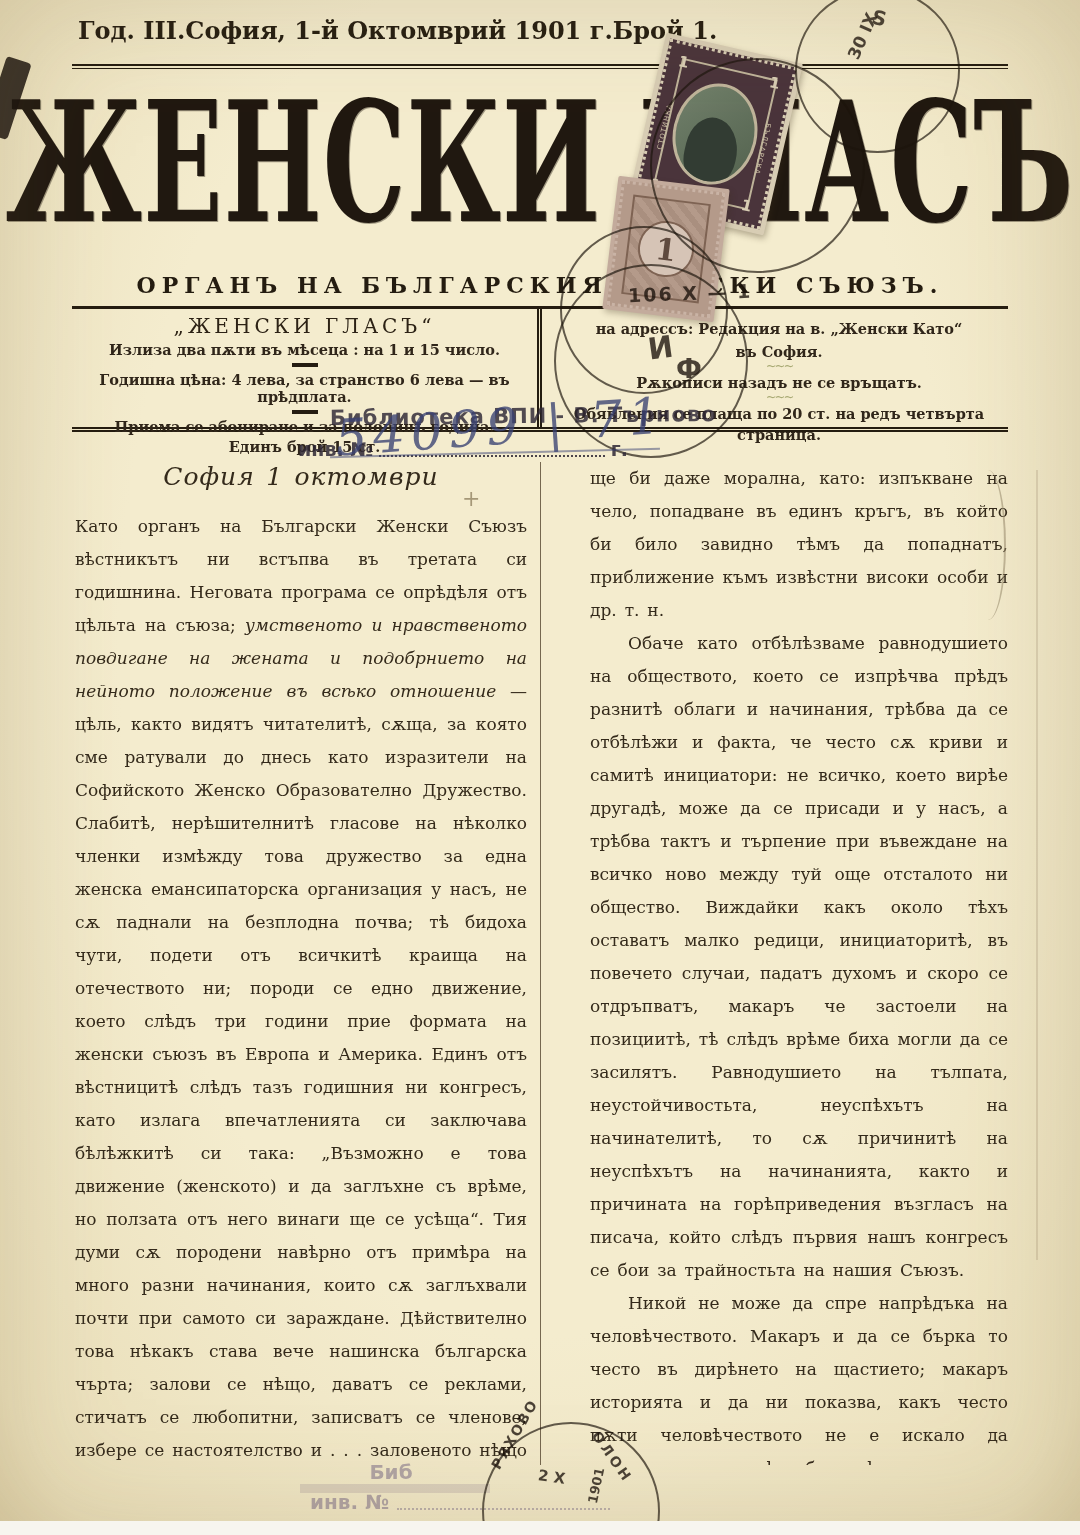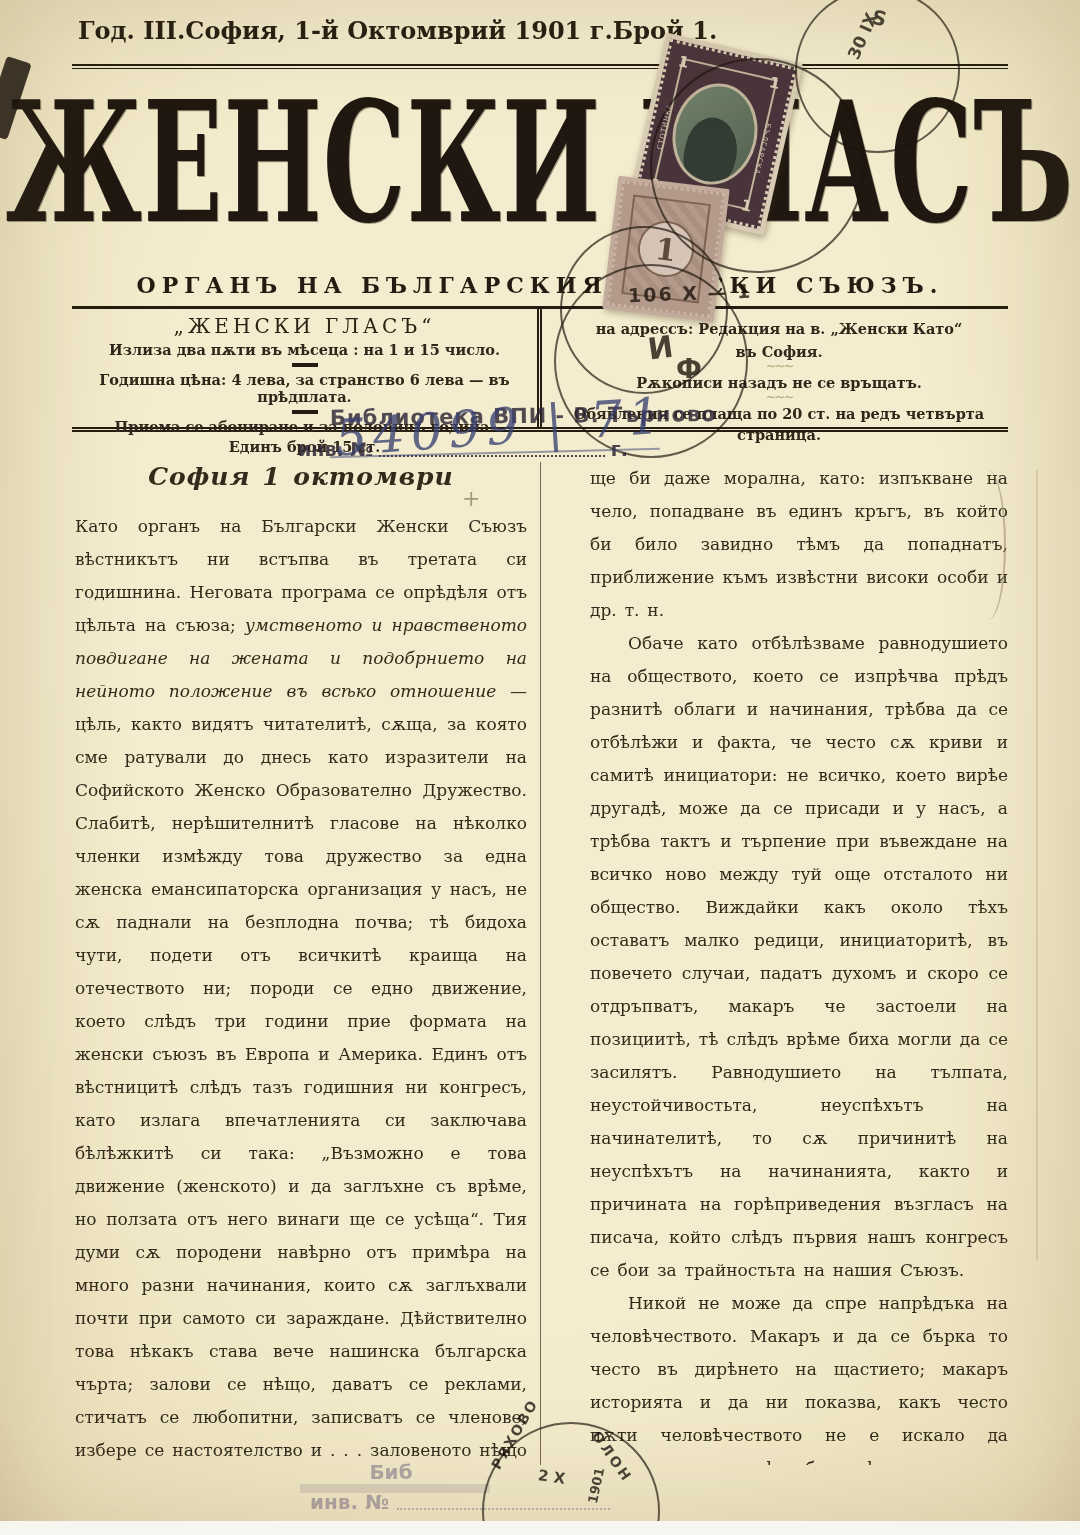--- a/index.html
+++ b/index.html
@@ -46,21 +46,21 @@
   .hand-underline { position:absolute; top:452px; left:330px; width:330px; height:0;
     border-top:2px solid rgba(58,66,115,.5); transform:rotate(-1.5deg); z-index:9; }
   
   .body-wrap { position:absolute; top:462px; left:75px; width:933px; height:1003px;
     display:flex; overflow:hidden; z-index:1;
     font-size:17px; line-height:33px; word-spacing:2.5px; text-align:justify; color:#342a1b; }
   .col1 { width:452px; overflow:hidden; }
   .col-rule { border-left:1.5px solid #75674f; margin:0 13px; }
   .col2 { flex:1; overflow:hidden;margin-left:36px; }
   .article-heading { font-style:italic; font-size:25px; text-align:center; letter-spacing:1px;
-    line-height:30px; margin-bottom:18px; font-weight:700; }
+    line-height:30px; margin-bottom:18px; font-weight:400; }
   .body-wrap p { margin:0; }
   .indent { text-indent:38px; }
   .ital { font-style:italic; }
   
   .stamp { position:absolute; border-radius:2px; }
   .stamp1 { left:645px; top:46px; width:140px; height:176px; transform:rotate(13deg);
     background:#d8cdb4; z-index:5; box-shadow:2px 3px 6px rgba(60,45,25,.35); }
   .s1-ink { position:absolute; inset:5px; background:#4a343b; border:3px dotted #d8cdb4; }
   .s1-frame { position:absolute; inset:13px; border:2px solid #bfb49a; }
   .s1-oval { position:absolute; left:50%; top:50%; width:84px; height:102px;

